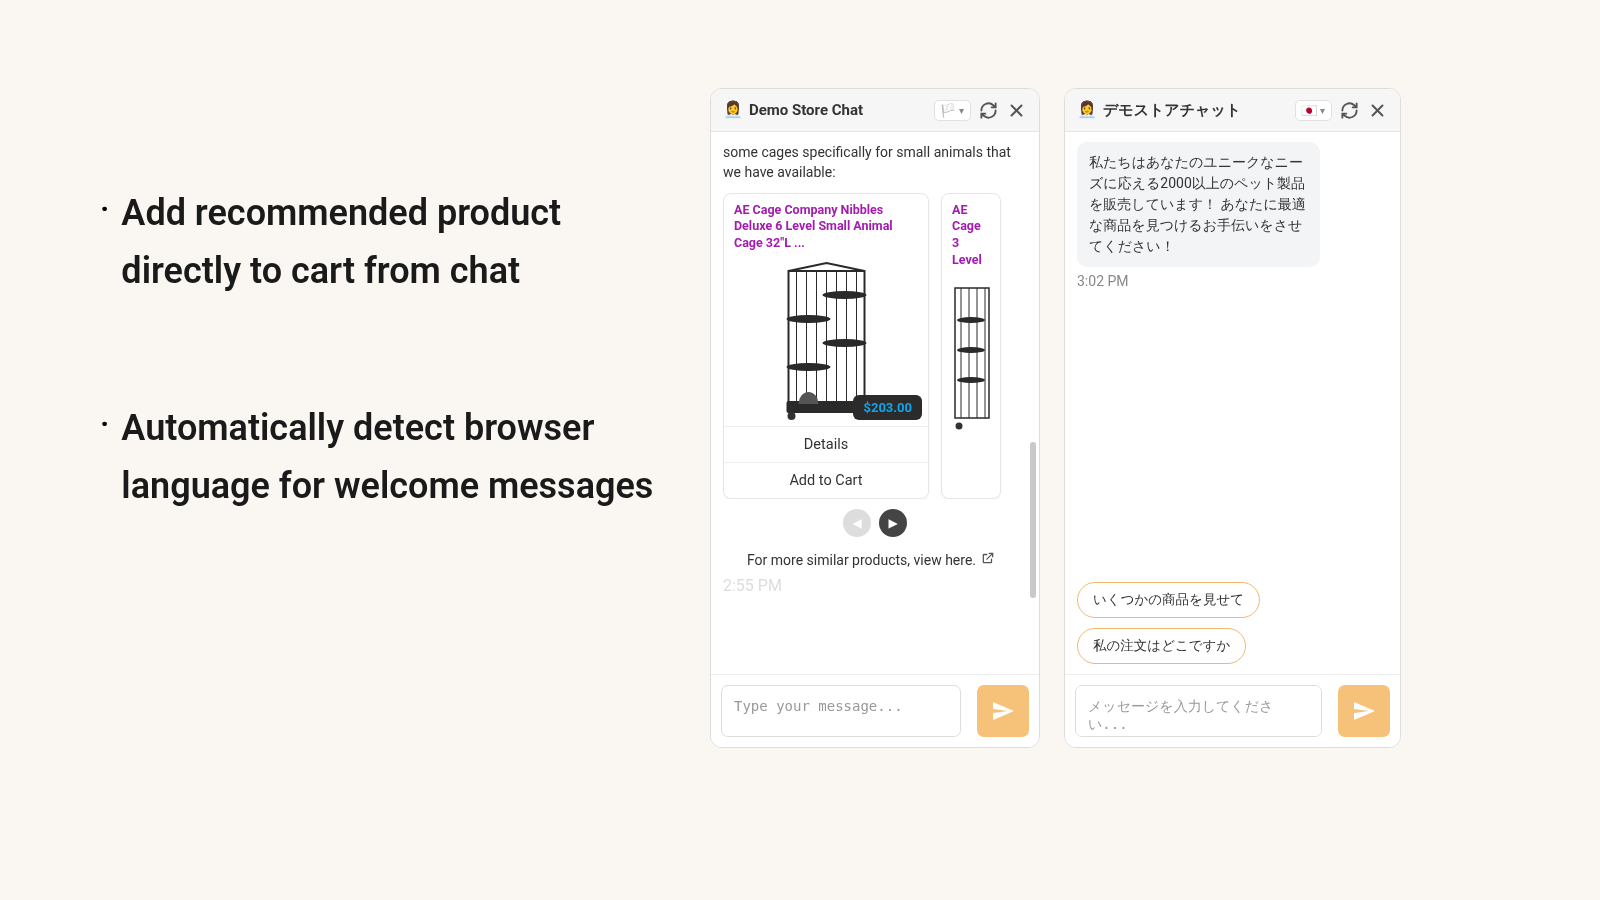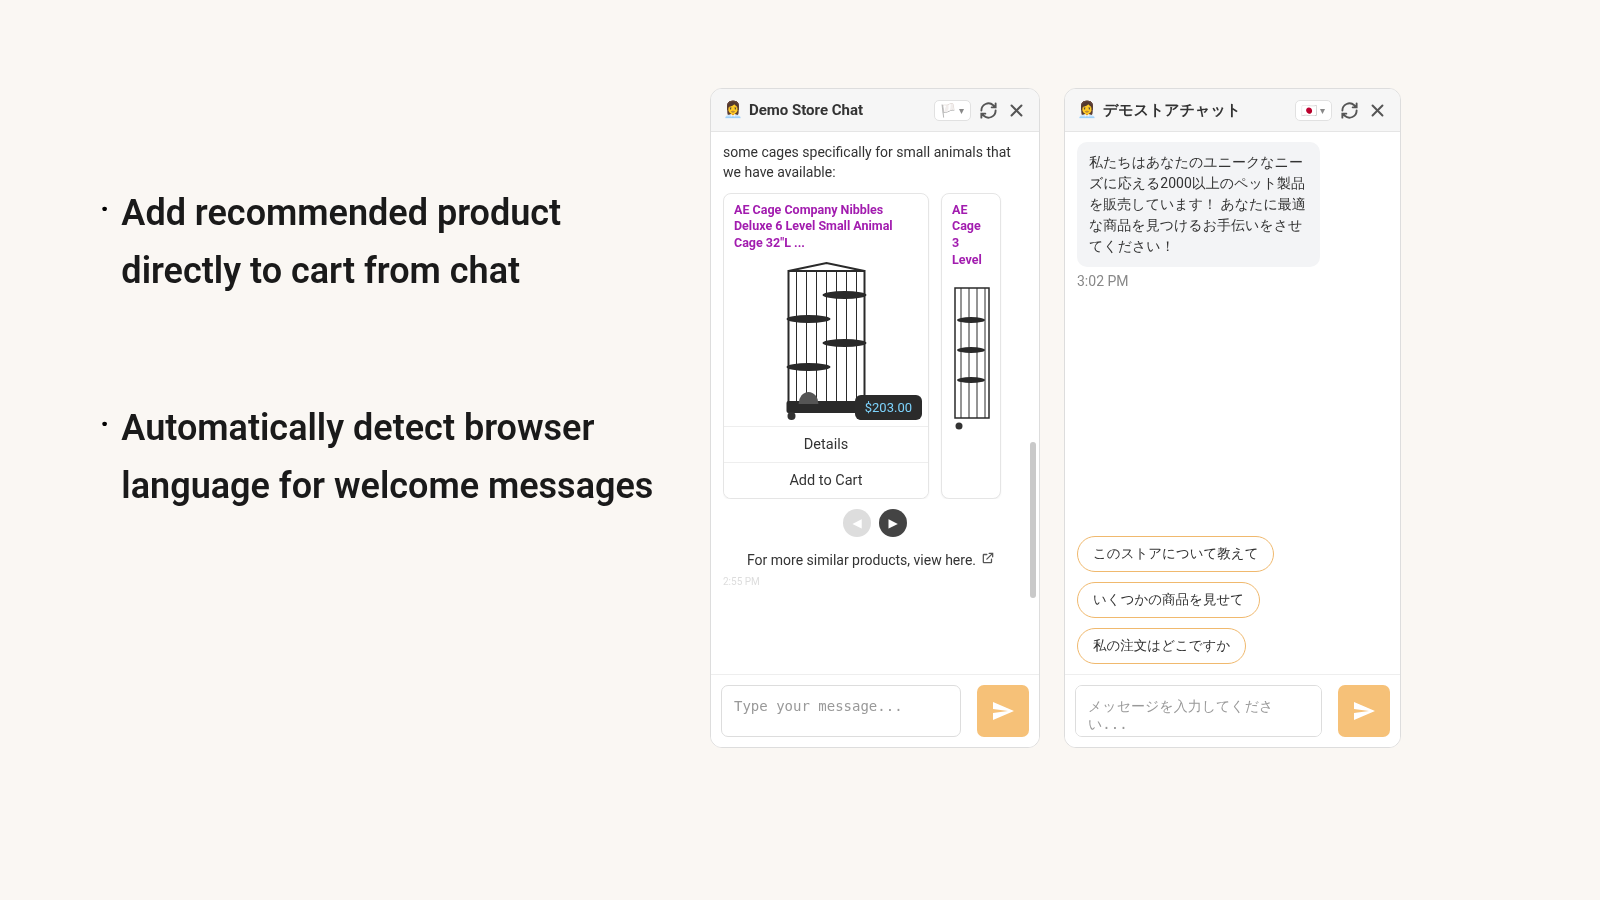--- a/index.html
+++ b/index.html
@@ -155,22 +155,22 @@
     }
     .cage-svg {
       width: 105px;
       height: 160px;
     }
     .price-tag {
       position: absolute;
       right: 6px;
       bottom: 6px;
       background: #2b2b2b;
-      color: #7dd3fc;
-      font-weight: 400;
+      color: #0ea5e9;
+      font-weight: 700;
       font-size: 13px;
       padding: 5px 10px;
       border-radius: 6px;
     }
     .card-btn {
       display: block;
       text-align: center;
       padding: 9px;
       font-size: 14.5px;
       color: #333;
@@ -259,21 +259,21 @@
       height: 52px;
       background: #f6c178;
       border-radius: 7px;
       display: flex;
       align-items: center;
       justify-content: center;
       cursor: pointer;
     }
     .send-btn svg { fill: #fff; width: 24px; height: 24px; }
     .partial-ts {
-      font-size: 10px;
+      font-size: 16px;
       color: #aaa;
       margin-top: 8px;
     }
   </style>
 </head>
 <body>
 
 <div class="bullets">
   <div class="bullet">
     <span class="bullet-dot">·</span>
@@ -405,21 +405,20 @@
           <path d="M5 5l14 14M19 5L5 19"></path>
         </svg>
     </div>
   </div>
 
   <div class="chat-body">
     <div class="msg-bubble">私たちはあなたのユニークなニーズに応える2000以上のペット製品を販売しています！ あなたに最適な商品を見つけるお手伝いをさせてください！</div>
     <div class="timestamp">3:02 PM</div>
 
     <div class="quick-replies">
-      <div class="quick-reply">このストアについて教えて</div>
       <div class="quick-reply">いくつかの商品を見せて</div>
       <div class="quick-reply">私の注文はどこですか</div>
     </div>
   </div>
 
   <div class="chat-input-row">
     <textarea class="chat-input" placeholder="メッセージを入力してください..." style=""></textarea>
     <div class="send-btn">
       <svg viewBox="0 0 24 24">
           <path d="M2 21l21-9L2 3v7l15 2-15 2z"></path>

